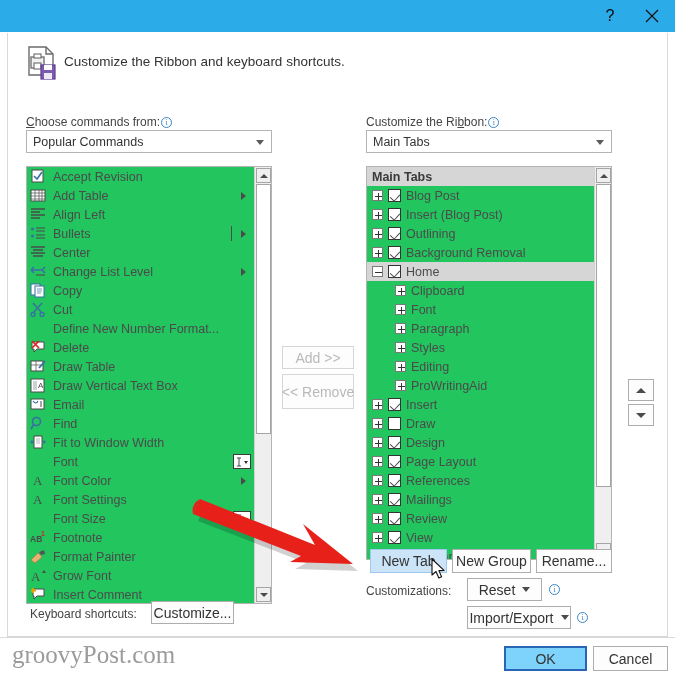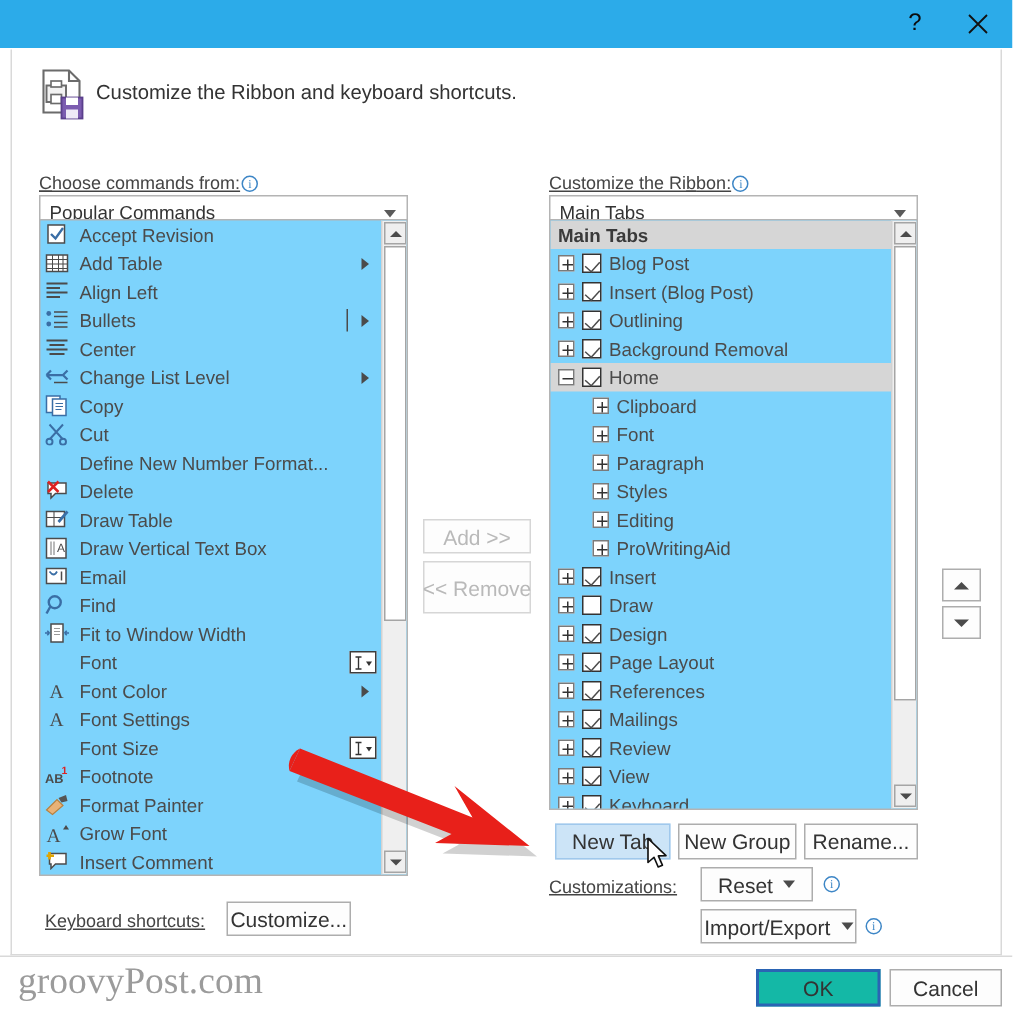--- a/index.html
+++ b/index.html
@@ -39,21 +39,21 @@
   }
 
   
   #hdr-icon { position:absolute; left:18px; top:12px; width:34px; height:36px; }
   #hdr-caption {
     position:absolute; left:56px; top:21px;
     font-size:13.5px; color:#333; white-space:nowrap;
   }
 
   .fieldlabel {
-    position:absolute; font-size:12px; color:#444; white-space:nowrap;text-decoration:underline;
+    position:absolute; font-size:12px; color:#444; white-space:nowrap;
   }
   .info-i {
     display:inline-block; width:11px; height:11px; border-radius:50%;
     border:1px solid #3d86c6; color:#3d86c6; font-size:8px; line-height:9px;
     text-align:center; vertical-align:1px; margin-left:1px; font-style:normal;
     font-family:"Liberation Serif", serif;
   }
   u.ak { text-decoration:underline; }
 
   .combo {
@@ -61,22 +61,23 @@
     display:flex; align-items:center; padding-left:6px; font-size:12.5px; color:#333;
   }
   .combo .arrow {
     position:absolute; right:7px; top:9px;
     width:0; height:0; border-left:4.5px solid transparent;
     border-right:4.5px solid transparent; border-top:5px solid #5a5a5a;
   }
 
   
   .listbox {
-    position:absolute; background:#7dd3fc; border:1px solid #b4b4b4;
+    position:absolute; background:#22c55e; border:1px solid #b4b4b4;
     overflow:hidden;
+    margin-top:20px;
   }
   .rows { position:absolute; left:0; top:0; right:17px; }
   .row {
     height:19px; display:flex; align-items:center;
     font-size:12.5px; color:#4b4b4b; white-space:nowrap; position:relative;
   }
   .row .ico { width:24px; min-width:24px; height:19px; position:relative; }
   .row .lbl { padding-left:2px; }
   .row .submenu-arrow {
     position:absolute; right:8px; top:6px; width:0; height:0;
@@ -133,21 +134,21 @@
   .sthumb { position:absolute; left:1px; width:15px; background:#fff; border:1px solid #a5a5a5; }
 
   
   .btn {
     position:absolute; border:1px solid #adadad; background:#fdfdfd;
     display:flex; align-items:center; justify-content:center;
     font-size:14px; color:#333; cursor:default; white-space:nowrap;
   }
   .btn.disabled { color:#b9b9b9; border-color:#d6d6d6; background:#fdfdfd; }
   .btn.hover { background:#cce4f7; border-color:#a0c8ec; }
-  .btn.primary { border:2px solid #2a64b4; background:#14b8a6; }
+  .btn.primary { border:2px solid #2a64b4; background:#7dd3fc; }
   .btn .dd {
     width:0;height:0;border-left:4px solid transparent;border-right:4px solid transparent;
     border-top:5px solid #4b4b4b; margin-left:7px;
   }
   .nudge { position:absolute; width:26px; height:22px; border:1px solid #adadad; background:#fdfdfd;
     display:flex; align-items:center; justify-content:center; }
   .nudge .tri-u { width:0;height:0;border-left:5px solid transparent;border-right:5px solid transparent;border-bottom:5px solid #4b4b4b; }
   .nudge .tri-d { width:0;height:0;border-left:5px solid transparent;border-right:5px solid transparent;border-top:5px solid #4b4b4b; }
 
   #watermark {

